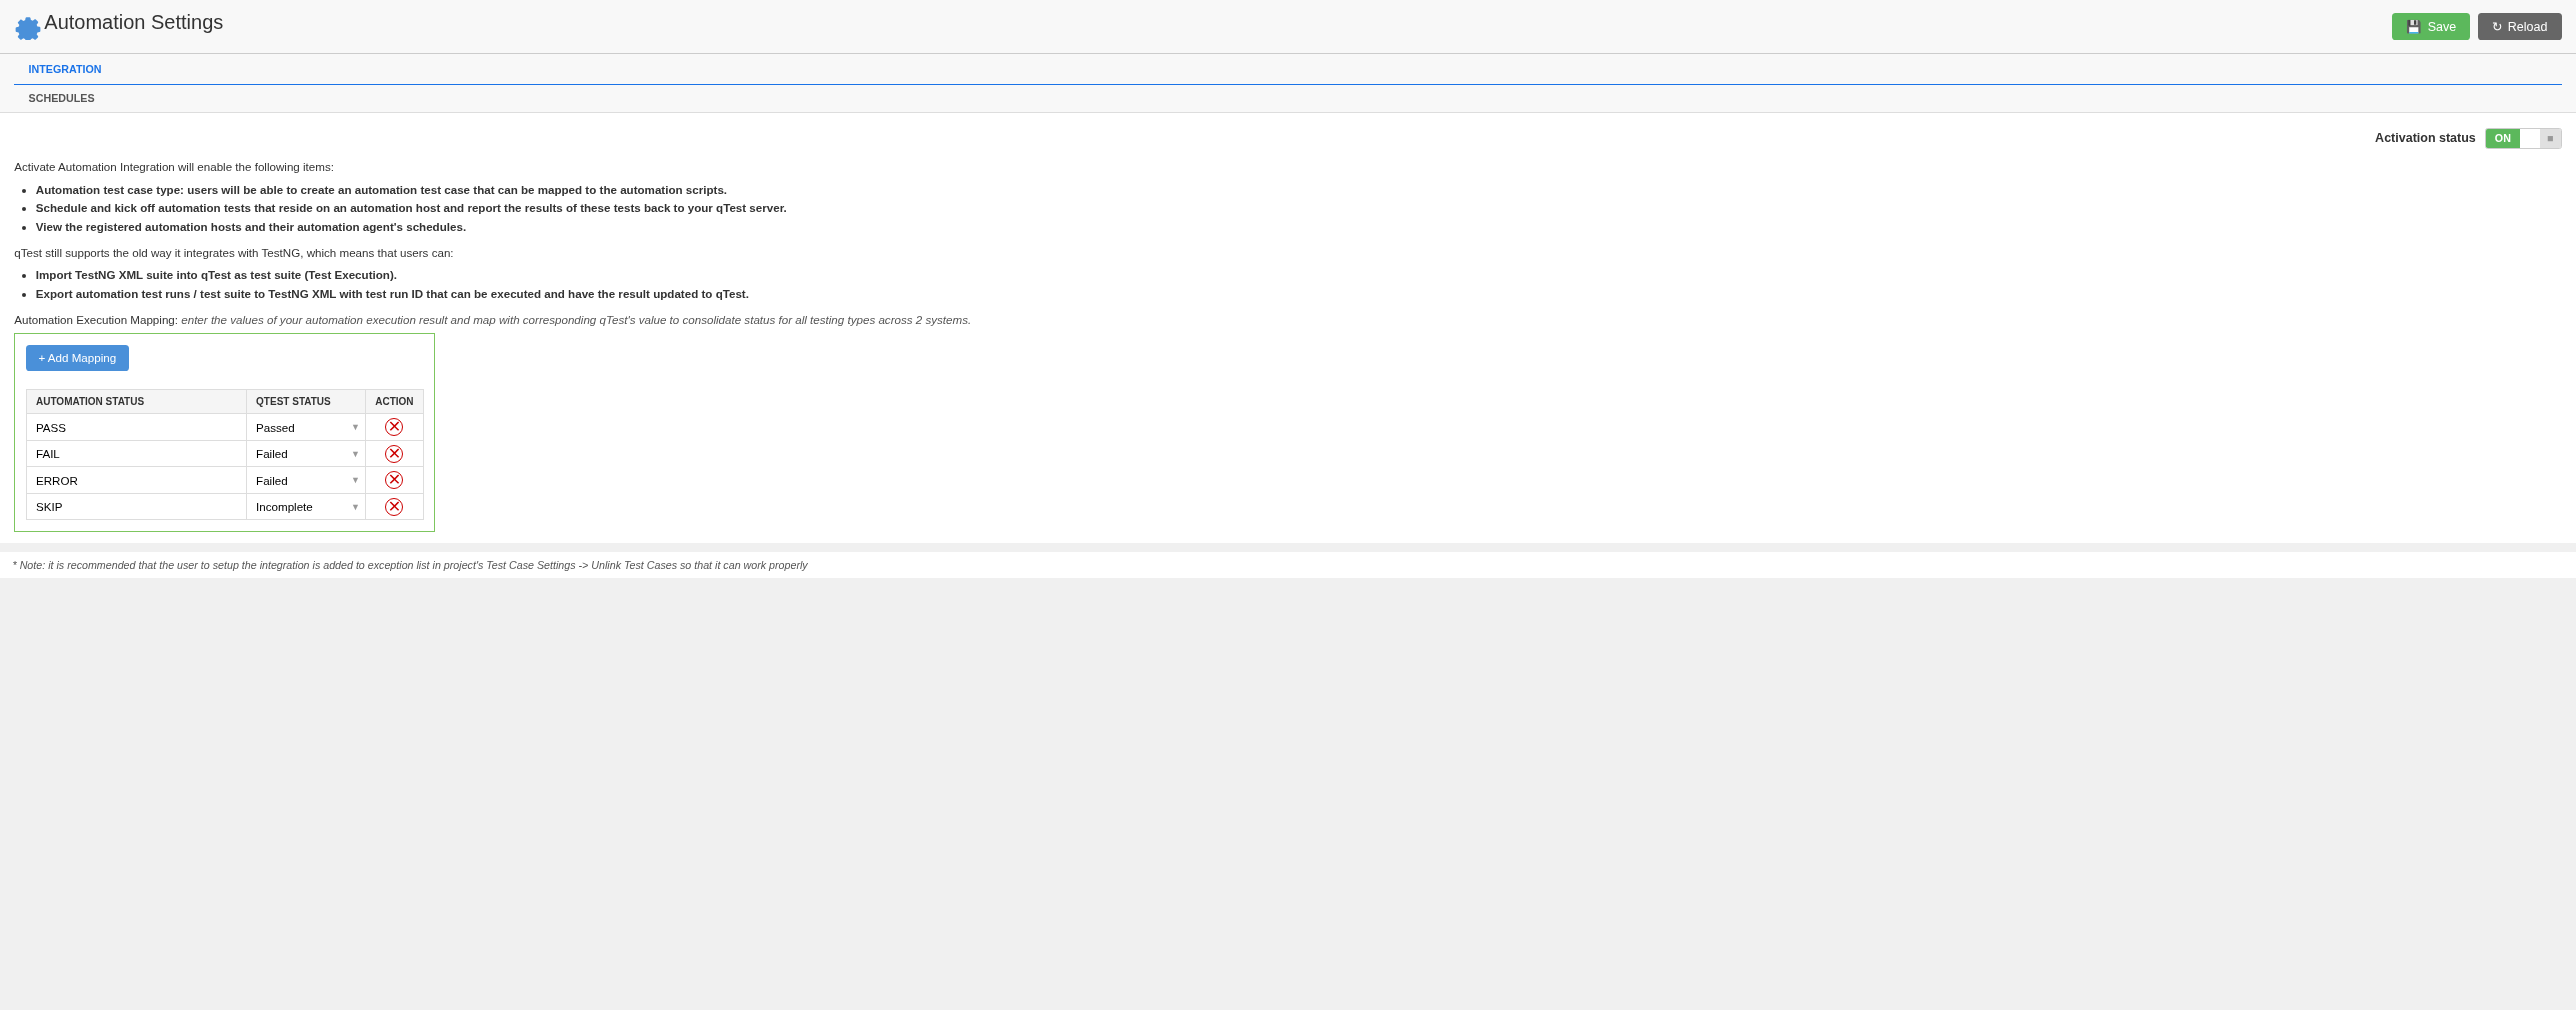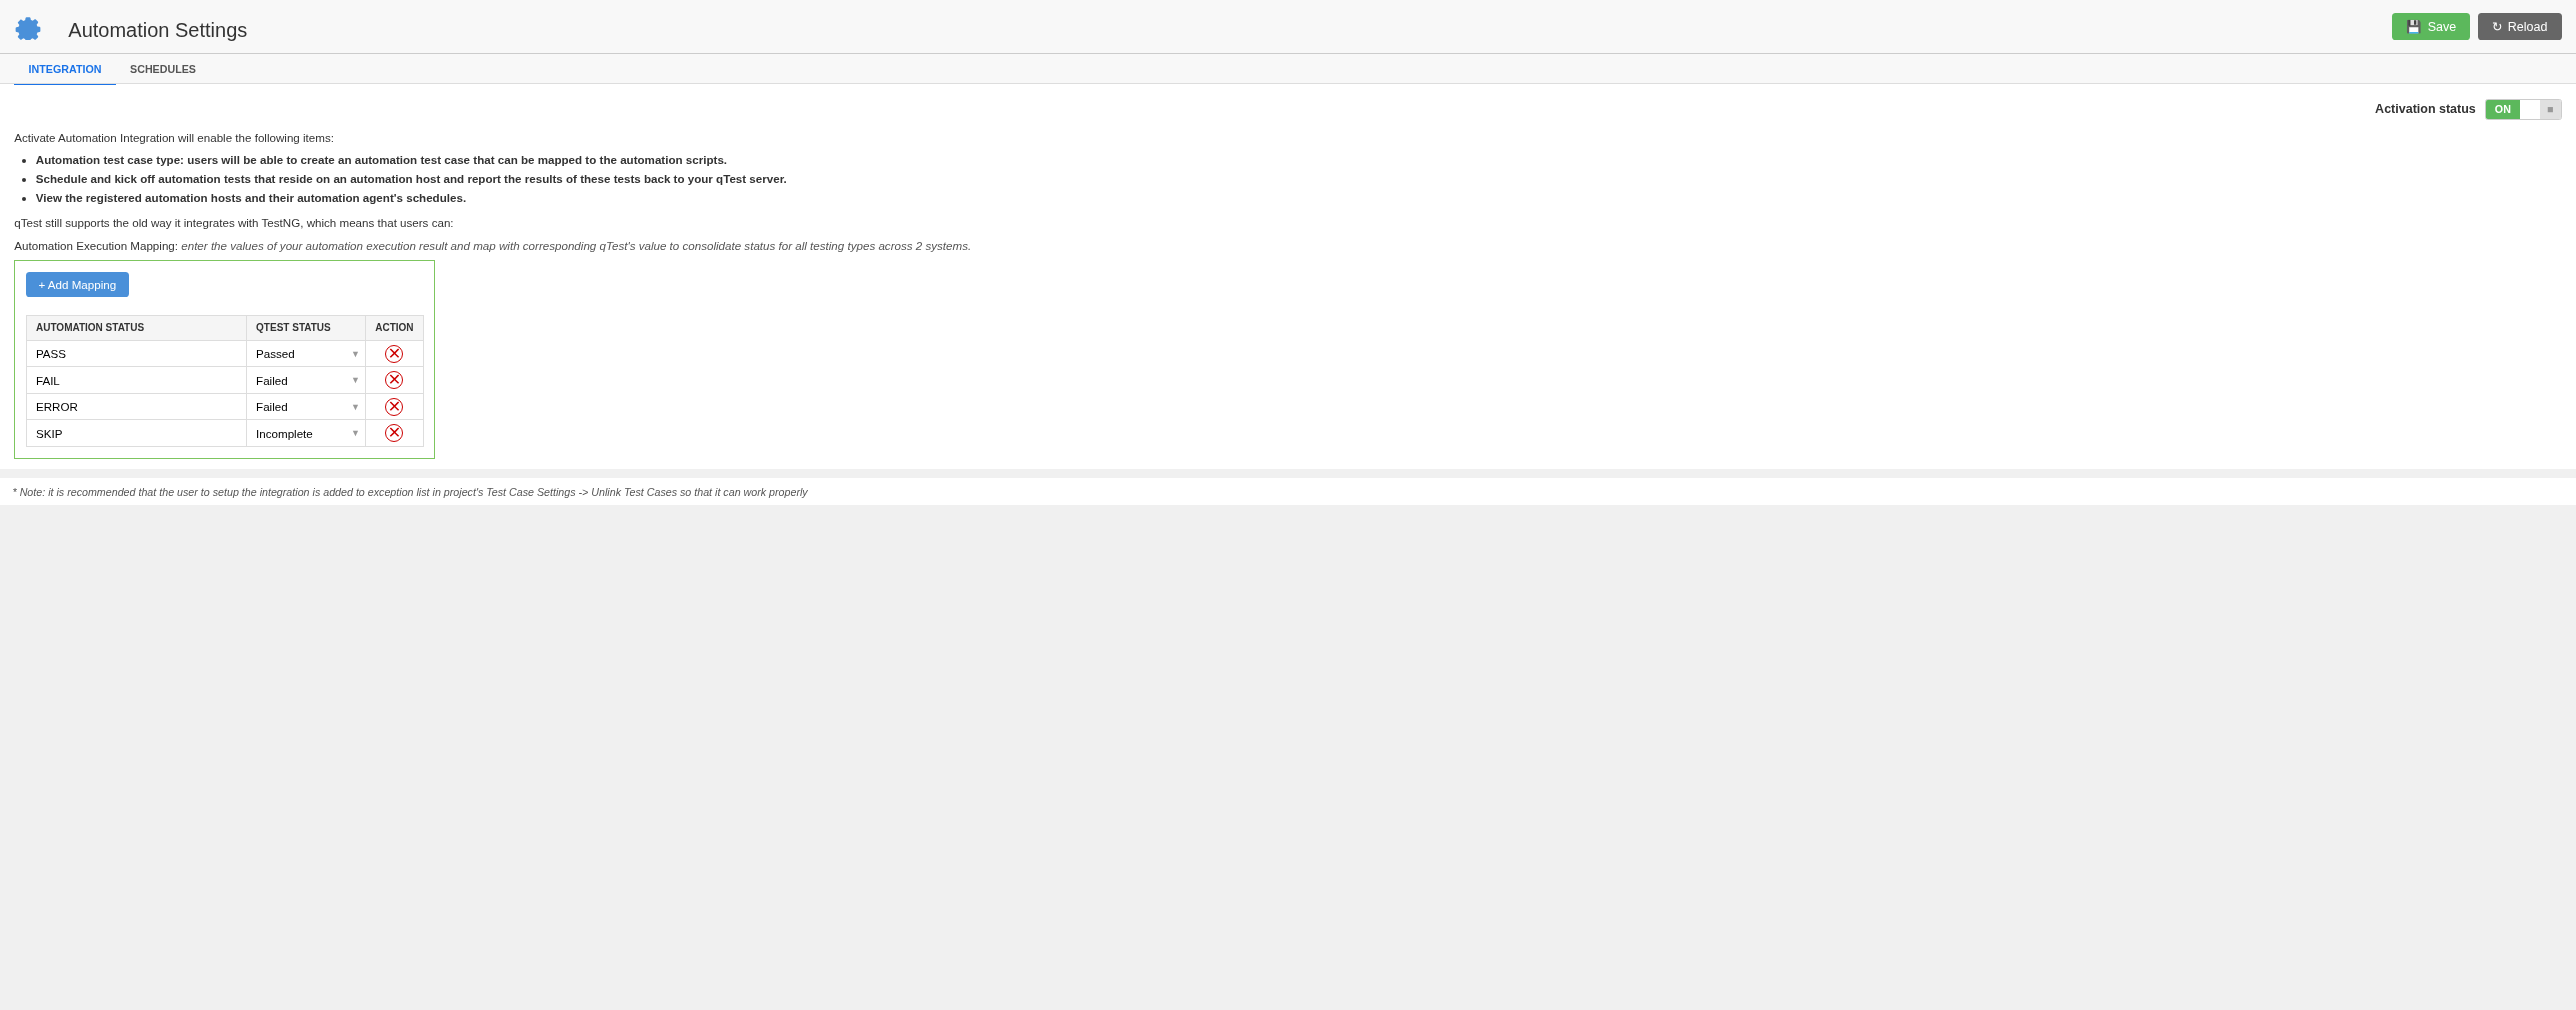--- a/index.html
+++ b/index.html
@@ -10,22 +10,22 @@
       display: flex;
       align-items: center;
       justify-content: space-between;
       background: #f8f8f8;
       border-bottom: 0.9px solid #ccc;
       padding: 7.2px 14.3px;
       height: 54px;
     }
     .header-left {
       display: flex;
-      align-items: flex-end;
-      gap: 25px;
+      align-items: flex-start;
+      gap: 1px;
     }
     .header-title {
       font-size: 20px;
       font-weight: normal;
       color: #333;
     }
     .gear-icon svg {
       width: 29px;
       height: 29px;
     }
@@ -58,20 +58,21 @@
       gap: 5.4px;
     }
 
     
     .tabs {
       background: #f8f8f8;
       border-bottom: 1.8px solid #ddd;
       padding: 0 14.3px;
       display: flex;
       gap: 0;
+      flex-direction: column;
     }
     .tab {
       padding: 9px 14.3px;
       cursor: pointer;
       font-size: 10.7px;
       font-weight: bold;
       color: #555;
       border-bottom: 1.8px solid transparent;
       margin-bottom: -1.8px;
     }
@@ -306,20 +307,24 @@
     </div>
 
     <p>Activate Automation Integration will enable the following items:</p>
     <ul>
       <li>Automation test case type: users will be able to create an automation test case that can be mapped to the automation scripts.</li>
       <li>Schedule and kick off automation tests that reside on an automation host and report the results of these tests back to your qTest server.</li>
       <li>View the registered automation hosts and their automation agent's schedules.</li>
     </ul>
 
     <p>qTest still supports the old way it integrates with TestNG, which means that users can:</p>
+    <ul>
+      <li>Import TestNG XML suite into qTest as test suite (Test Execution).</li>
+      <li>Export automation test runs / test suite to TestNG XML with test run ID that can be executed and have the result updated to qTest.</li>
+    </ul>
 
     <p class="mapping-description">
       <span>Automation Execution Mapping:</span>
       <em> <span>enter the values of your automation execution result and map with corresponding qTest's value to consolidate status for all testing types across 2 systems.</span></em>
     </p>
 
     
     <div class="mapping-area">
       <button class="btn-add-mapping">
         <span>+ Add Mapping</span>

